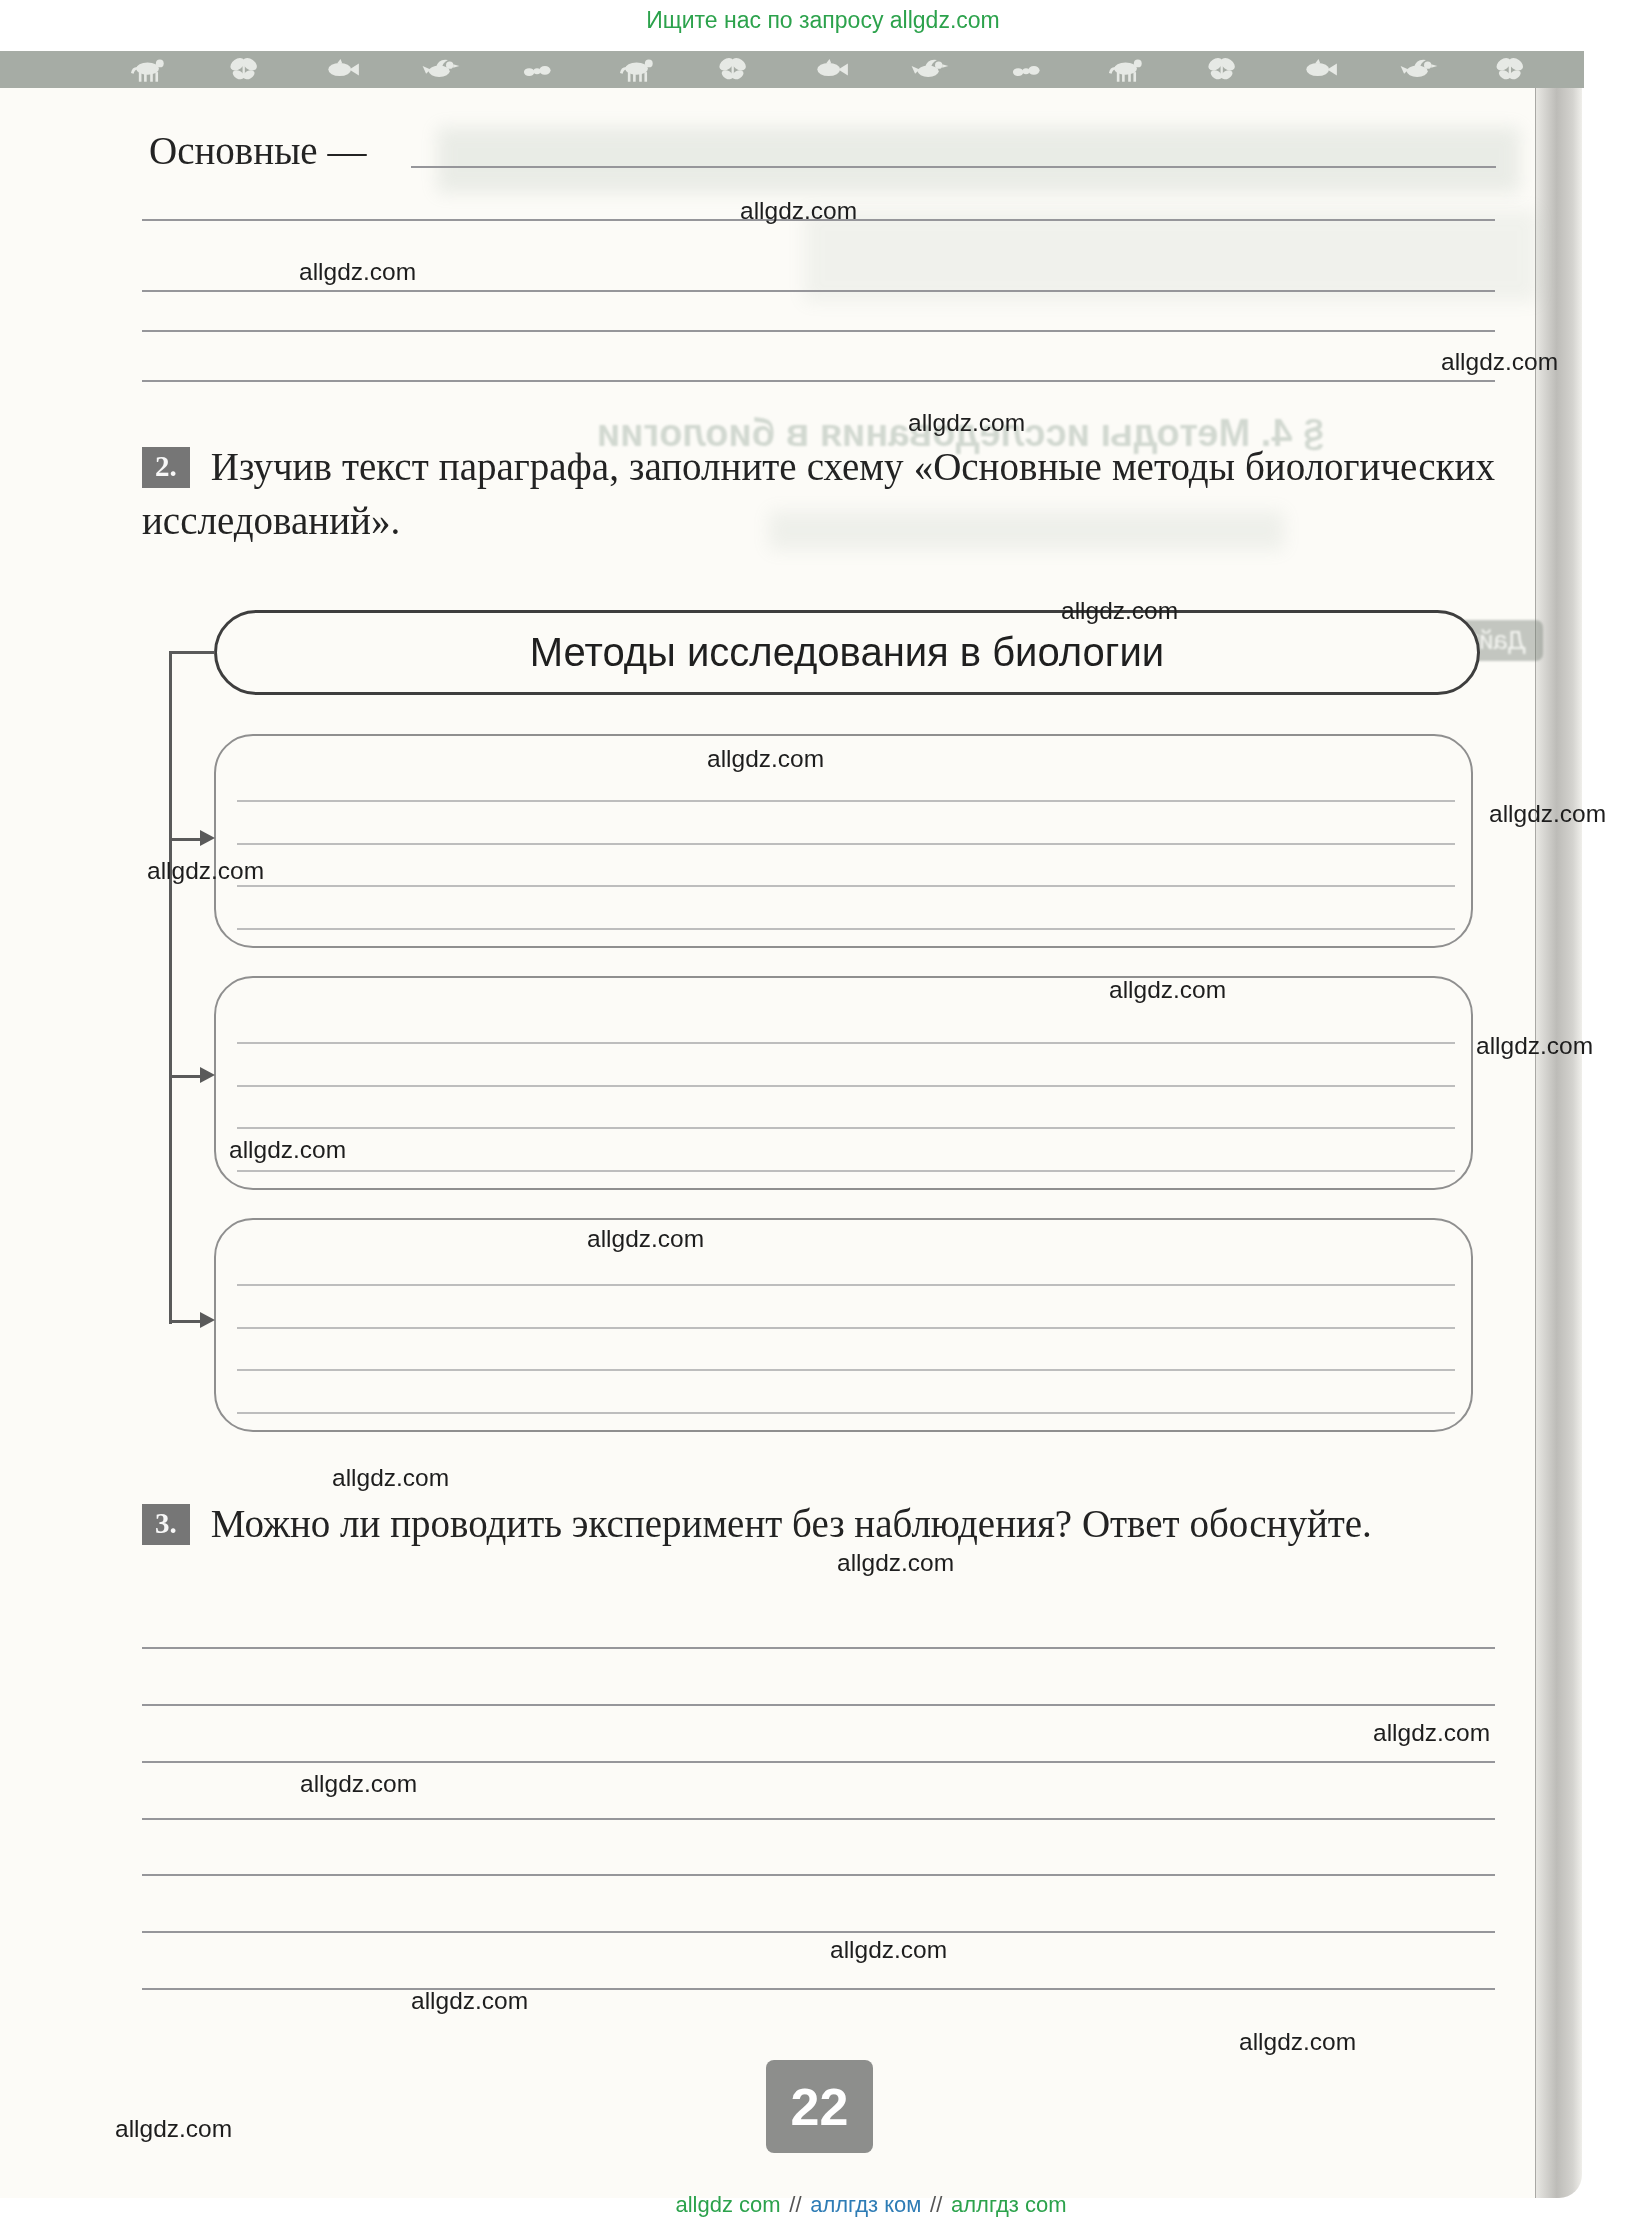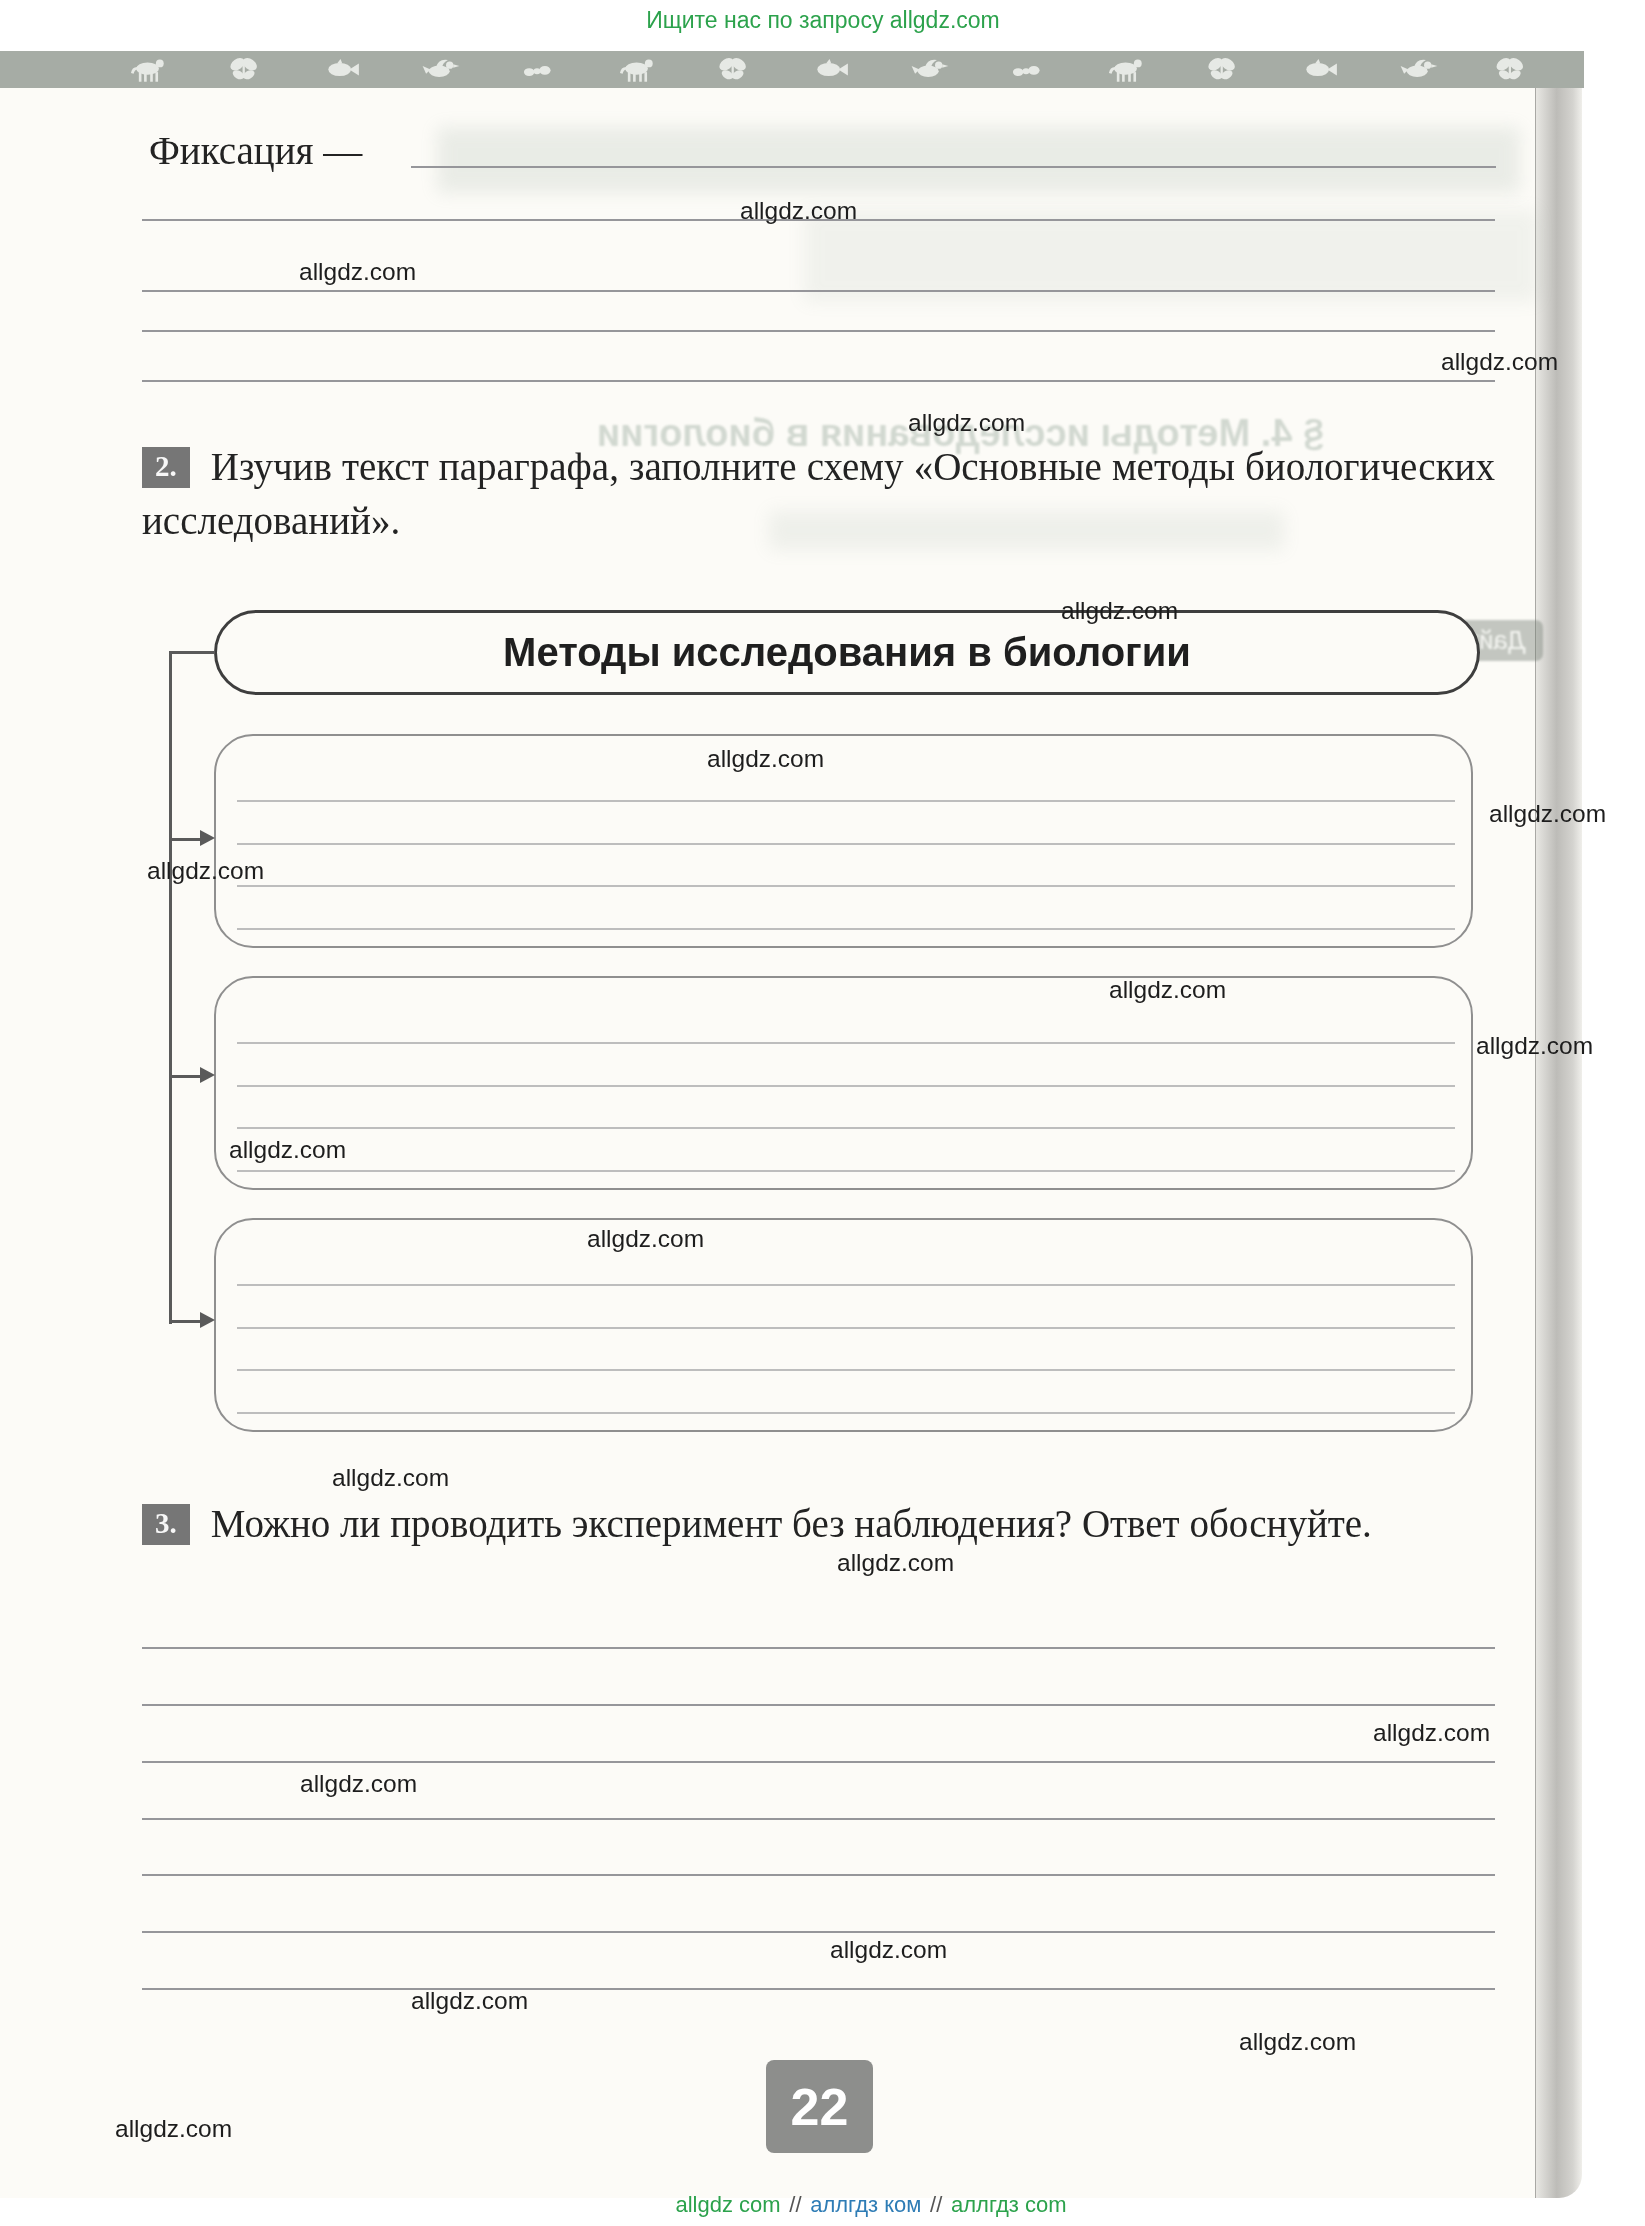--- a/index.html
+++ b/index.html
@@ -27,21 +27,21 @@
 
   .task{position:absolute;left:142px;width:1353px;font-size:39px;line-height:1.38;
         text-align:justify;z-index:4;}
   .badge{display:inline-block;background:var(--badge_bg,#767676);color:var(--badge_text,#f7f7f7);
          font-weight:bold;font-size:29px;line-height:1;padding:4.4px 13px 7px;margin-right:21px;
          vertical-align:4.4px;}
 
   .pill{position:absolute;left:214px;top:610px;width:1266px;height:85px;z-index:4;
         border:3.5px solid var(--pill_border,#3e3e3e);border-radius:44px;background:var(--page_bg,#fcfbf7);
         display:flex;align-items:center;justify-content:center;}
-  .pill-title{font-family:"Liberation Sans",sans-serif;font-weight:bold;font-size:40px;color:#1f1f1f;}
+  .pill-title{font-family:"Liberation Sans",sans-serif;font-weight:normal;font-size:40px;color:#1f1f1f;}
 
   .branch{position:absolute;left:214px;width:1259px;height:214px;z-index:3;
           border:2.6px solid var(--branch_border,#8f8f8f);border-radius:39px;background:var(--page_bg,#fcfbf7);}
   .inner-rule{position:absolute;left:21px;width:1218px;height:1.7px;background:var(--rule_light,#bdbdbd);}
 
   .vline,.hline{position:absolute;background:var(--connector,#5a5a5a);z-index:4;}
   .vline{width:2.6px;} .hline{height:2.6px;}
   .arrow{position:absolute;width:0;height:0;z-index:4;
          border-top:8.7px solid transparent;border-bottom:8.7px solid transparent;
          border-left:15px solid var(--connector,#5a5a5a);}
@@ -128,21 +128,21 @@
   </div>
 
   <div class="mottle" style="left:437px;top:127px;width:1083px;height:66px;opacity:.16"></div>
   <div class="mottle" style="left:804px;top:210px;width:734px;height:92px;opacity:.10"></div>
   <div class="mottle" style="left:769px;top:511px;width:515px;height:39px;opacity:.12"></div>
   <div class="ghost-h">§ 4. Методы исследования в биологии</div>
   <div class="ghost-b">Дайте опред</div>
 
   <div class="promo-top">Ищите нас по запросу allgdz.com</div>
 
-  <span class="fixation">Фиксация —</span>
+  <span class="fixation">Основные —</span>
   <div class="rule" style="left:411px;top:166px;width:1085px"></div>
   <div class="rule" style="left:142px;top:219px;width:1353px"></div>
   <div class="rule" style="left:142px;top:290px;width:1353px"></div>
   <div class="rule" style="left:142px;top:330px;width:1353px"></div>
   <div class="rule" style="left:142px;top:380px;width:1353px"></div>
 
   <div class="task" style="top:440px">
     <span class="badge">2.</span><span>Изучив текст параграфа, заполните схему «Основные методы биологических исследований».</span>
   </div>
 

